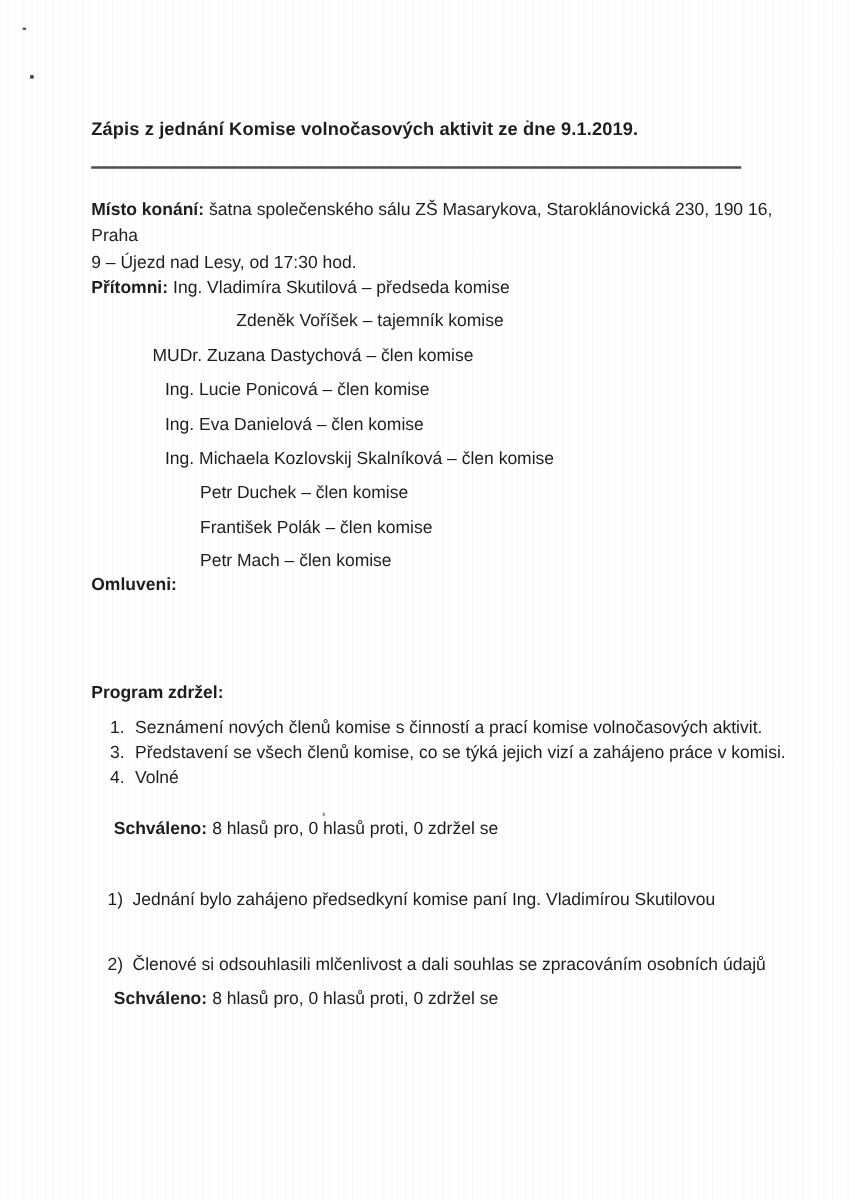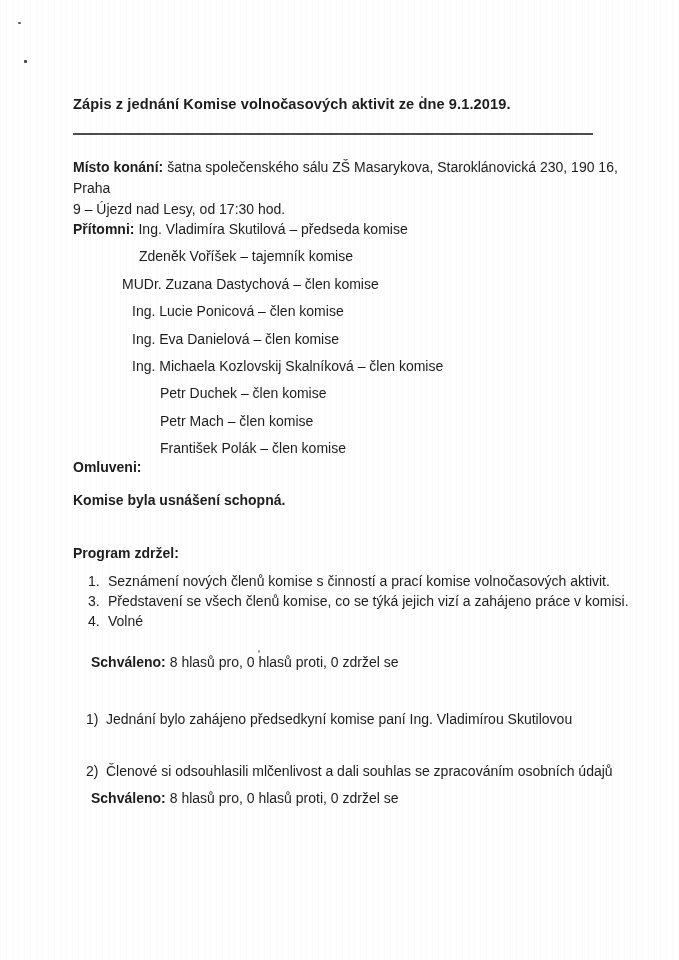--- a/index.html
+++ b/index.html
@@ -25,21 +25,21 @@
     font-size:14.6px;font-weight:bold;line-height:18px;
     padding-bottom:20px;
     border-bottom:2px solid #4d4d4d;
     letter-spacing:.1px;
   }
   .location{left:73px;top:143px;width:552px;line-height:21px;}
   .attendees{left:73px;top:216px;width:560px;line-height:27.4px;}
   .attendees .line{white-space:nowrap;}
   .ind-a{margin-left:49px;}
   .ind-b{margin-left:59px;}
-  .ind-c{margin-left:66px;}
+  .ind-c{margin-left:116px;}
   .ind-d{margin-left:87px;}
 
   .omluveni{left:73px;top:458px;font-weight:bold;line-height:18px;}
   .quorum{left:73px;top:491px;font-weight:bold;line-height:18px;}
   .agenda-label{left:73px;top:544px;font-weight:bold;line-height:18px;}
 
   .agenda{left:88px;top:571px;line-height:20.2px;}
   .agenda-row{white-space:nowrap;}
   .agenda-row .num{display:inline-block;width:20px;}
 
@@ -75,28 +75,27 @@
   <div class="abs attendees">
     <div class="line"><span class="lbl">Přítomni:</span><span>Ing. Vladimíra Skutilová – předseda komise</span></div>
     <div>
 
     <div class="line ind-c">Zdeněk Voříšek – tajemník komise</div>
         <div class="line ind-a">MUDr. Zuzana Dastychová – člen komise</div>
         <div class="line ind-b">Ing. Lucie Ponicová – člen komise</div>
         <div class="line ind-b">Ing. Eva Danielová – člen komise</div>
         <div class="line ind-b">Ing. Michaela Kozlovskij Skalníková – člen komise</div>
         <div class="line ind-d">Petr Duchek – člen komise</div>
+        <div class="line ind-d">František Polák – člen komise</div>
         <div class="line ind-d">Petr Mach – člen komise</div>
-        <div class="line ind-d">František Polák – člen komise</div>
       </div>
   </div>
 
   <div class="abs omluveni">Omluveni:</div>
 
-  <div class="abs quorum">Komise byla usnášení schopná.</div>
 
   <div class="abs agenda-label">Program zdržel:</div>
 
   <div class="abs agenda">
 
   <div class="agenda-row"><span class="num">1.</span><span class="txt">Seznámení nových členů komise s činností a prací komise volnočasových aktivit.</span></div>
       <div class="agenda-row"><span class="num">3.</span><span class="txt">Představení se všech členů komise, co se týká jejich vizí a zahájeno práce v komisi.</span></div>
       <div class="agenda-row"><span class="num">4.</span><span class="txt">Volné</span></div>
     </div>
 

